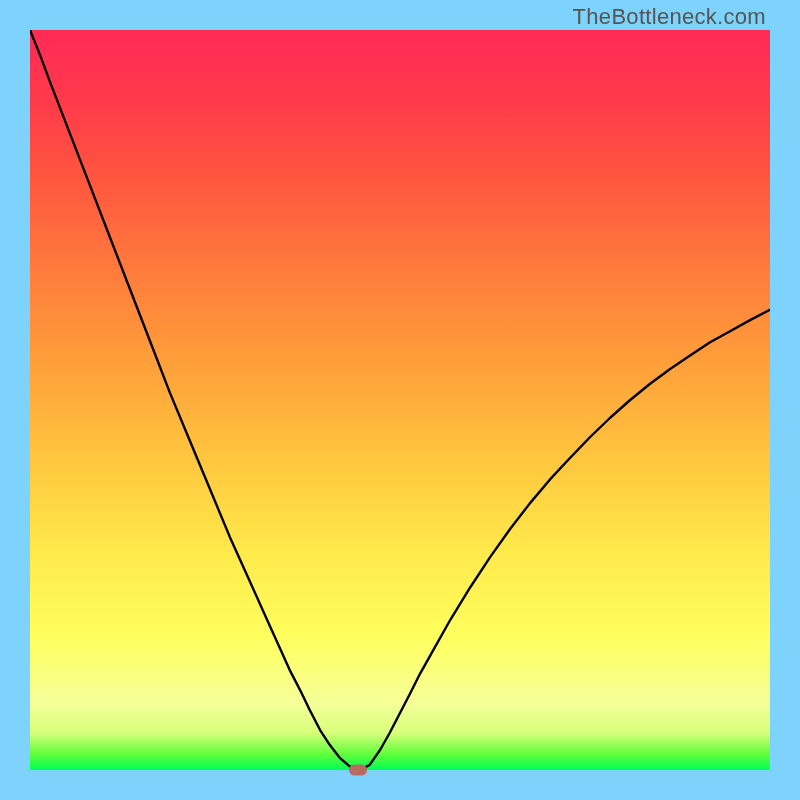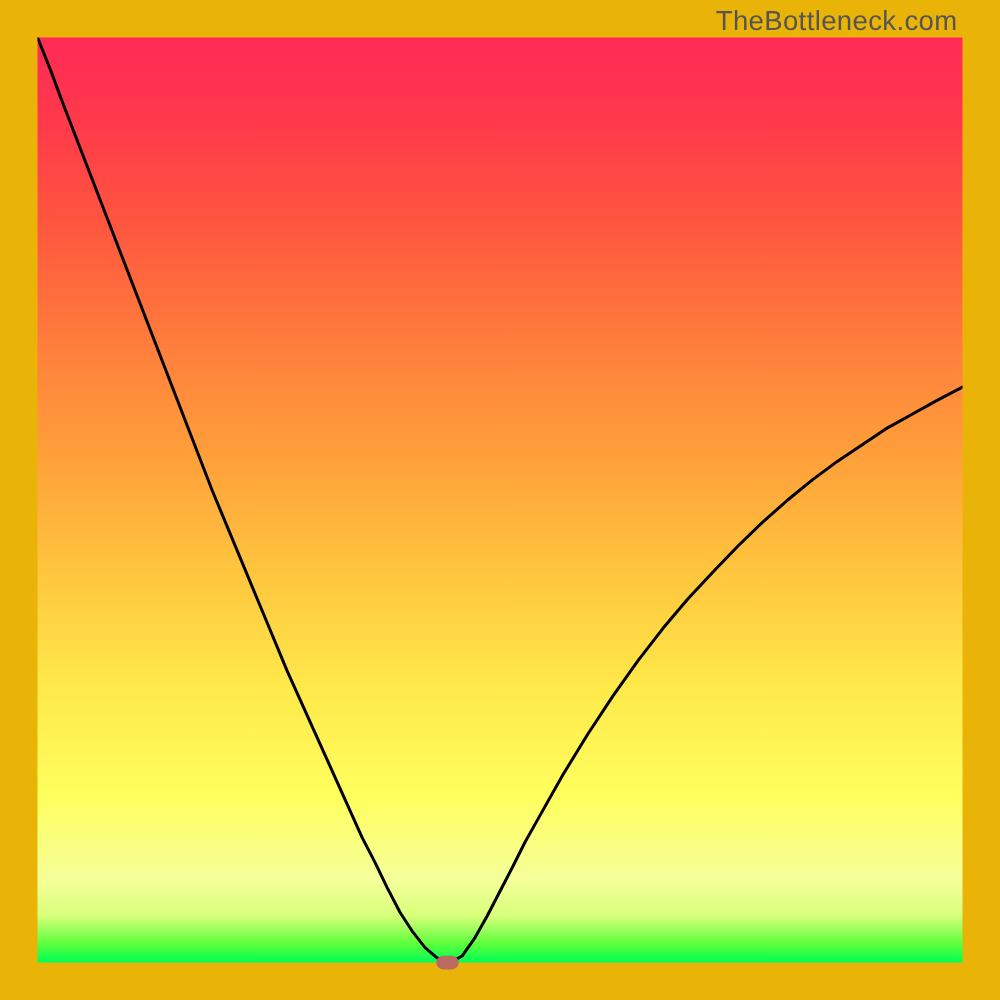--- a/index.html
+++ b/index.html
@@ -1,20 +1,20 @@
 <!DOCTYPE html>
 <html><head>
 <meta charset="utf-8">
 <style>
   * { margin: 0; padding: 0; box-sizing: border-box; }
   html, body { width: 800px; height: 800px; overflow: hidden; background: #000; }
   .outer {
     width: 800px;
     height: 800px;
-    background: #eab308;
+    background: #7dd3fc;
     position: relative;
   }
   .plot {
     position: absolute;
     left: 30px;
     top: 30px;
     width: 740px;
     height: 740px;
     background: linear-gradient(to top,
       #00ff55 0%,

